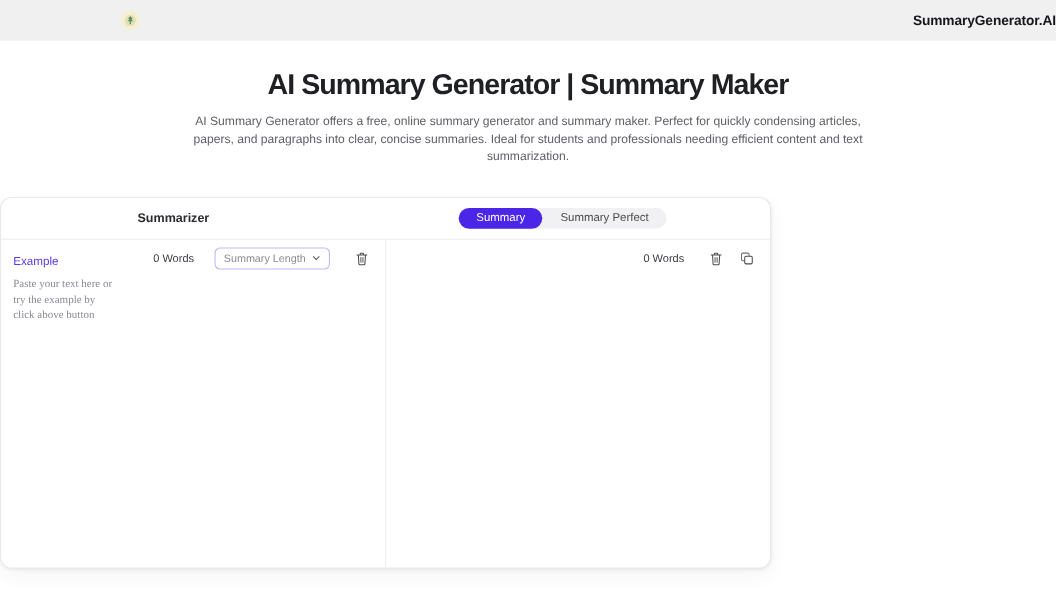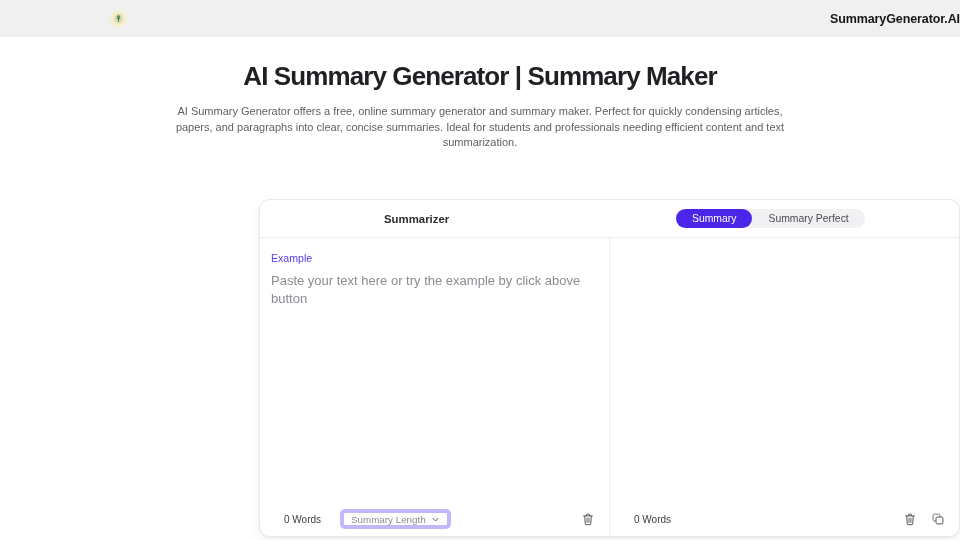--- a/index.html
+++ b/index.html
@@ -65,23 +65,23 @@
   .hero-sub {
     margin: 12px auto 0;
     width: 622px;
     font-size: 11px;
     line-height: 1.42;
     color: #5f6066;
   }
 
   
   .card-wrap {
-    margin-top: 48px;
-    display: flex;
-    justify-content: flex-end;
+    margin-top: 28px;
+    display: flex;
+    justify-content: flex-start;
   }
 
   .card {
     width: 701px;
     height: 338px;
     background: #ffffff;
     border: 1px solid #e9e9ec;
     border-radius: 11px;
     box-shadow: 0 1px 3px rgba(16,17,20,0.06), 0 6px 18px rgba(16,17,20,0.045);
     display: flex;
@@ -142,21 +142,21 @@
 
   
   .card-body {
     flex: 1;
     display: flex;
     min-height: 0;
   }
 
   .pane {
     display: flex;
-    flex-direction: column;
+    flex-direction: row;
     min-width: 0;
   }
 
   .pane-left {
     width: 350px;
     flex: none;
     border-right: 1px solid #eeeef0;
   }
 
   .pane-right { flex: 1; }
@@ -170,23 +170,24 @@
 
   .example-link {
     font-size: 10.6px;
     color: #5b38ea;
     cursor: pointer;
     display: inline-block;
   }
 
   .editor-placeholder {
     margin-top: 6px;
-    font-size: 13px;
+    font-size: 10px;
     color: #8b8c93;
     line-height: 1.4;
+    font-family: Liberation Serif, serif;
   }
 
   
   .pane-foot {
     height: 34px;
     flex: none;
     display: flex;
     align-items: center;
     padding: 0 12px 0 24px;
     gap: 10px;
@@ -199,21 +200,21 @@
   }
 
   .spacer { flex: 1; }
 
   .length-select {
     display: flex;
     align-items: center;
     gap: 5px;
     height: 20px;
     padding: 0 7px;
-    border: 4px solid #c4b5fd;
+    border: 1px solid #c4b5fd;
     border-radius: 5px;
     background: #fff;
     cursor: pointer;
     margin-left: 9px;
   }
 
   .length-select-label {
     font-size: 9.8px;
     color: #8b8c93;
     white-space: nowrap;

